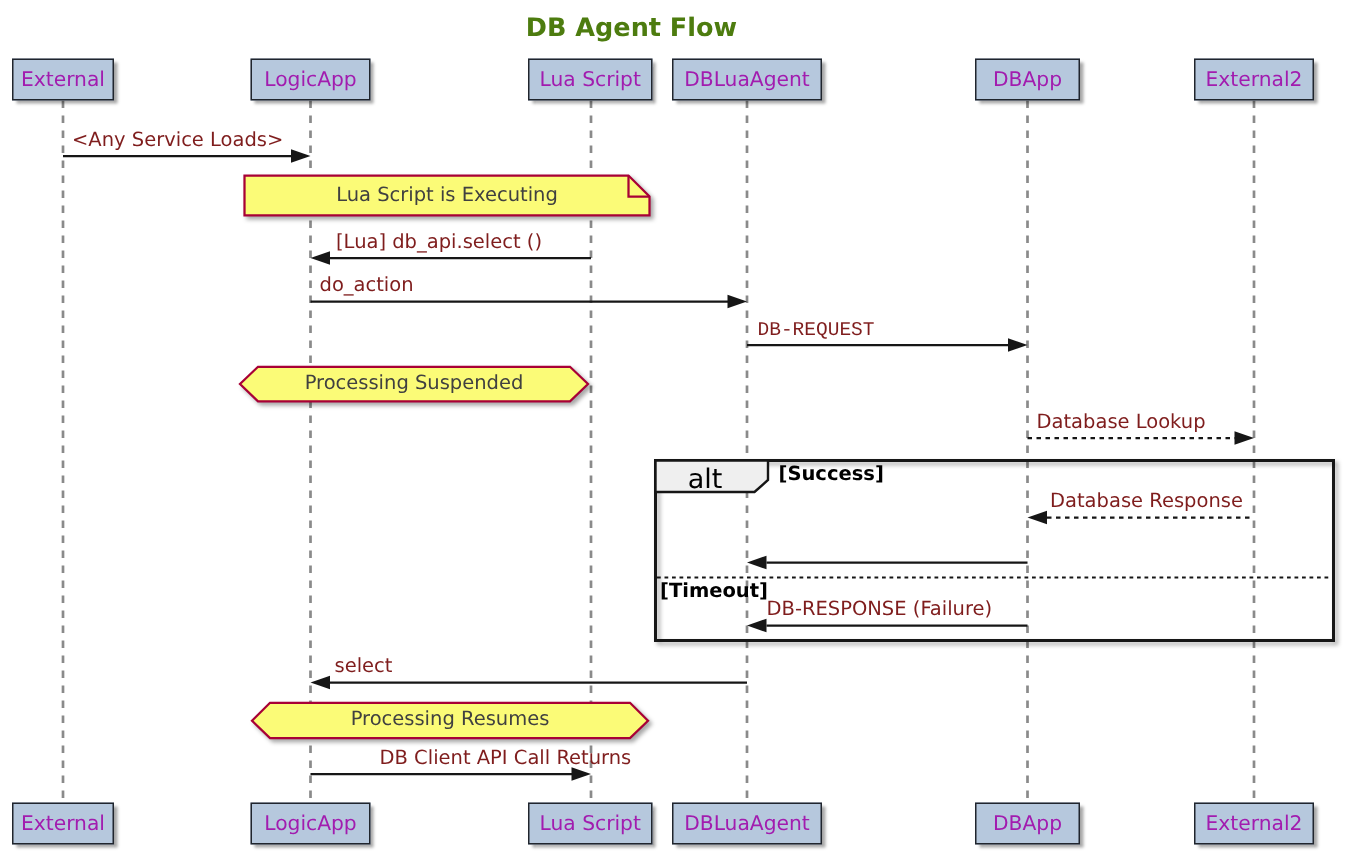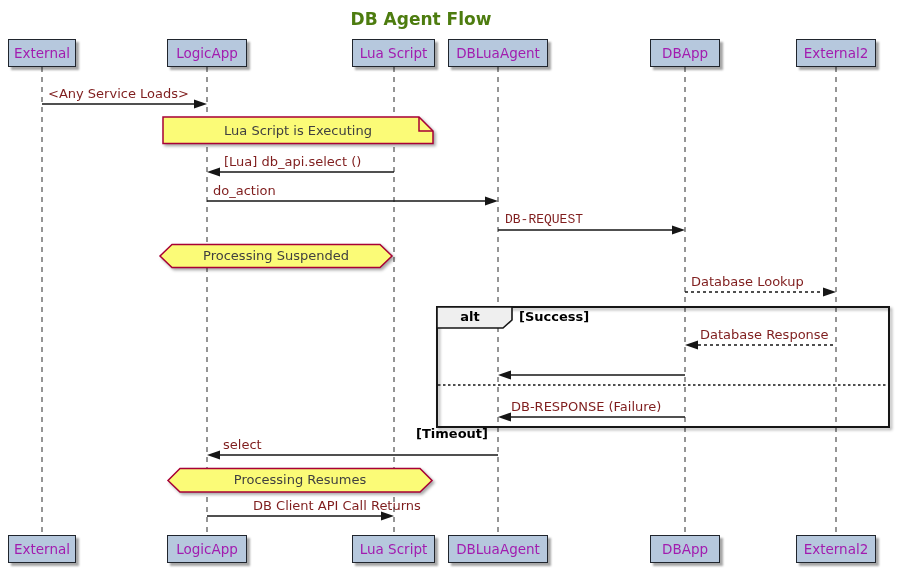--- a/index.html
+++ b/index.html
@@ -23,21 +23,21 @@
   .msg {
     position:absolute; font-size:13px; color:#7f1d1d; white-space:nowrap;
   }
   .notetext {
     position:absolute; font-size:13px; color:#404040; text-align:center; white-space:nowrap;
   }
   .guard {
     position:absolute; font-size:13px; font-weight:bold; color:#000; white-space:nowrap;
   }
   .optext {
-    position:absolute; font-size:13px; font-weight:bold; color:#000; text-align:center;
+    position:absolute; font-size:18px; font-weight:normal; color:#000; text-align:center;
   }
 </style>
 </head>
 <body>
 
 <div class="stage">
 
   <svg class="canvas" width="898" height="575" viewBox="0 0 898 575">
 
     <g stroke="#8a8a8a" stroke-width="1.8" stroke-dasharray="5,5">
@@ -134,15 +134,15 @@
   <div class="msg" style="left:511px; top:399px;">DB-RESPONSE (Failure)</div>
   <div class="msg" style="left:223px; top:437px;">select</div>
   <div class="msg" style="left:213px; top:498px;margin-left:40px;">DB Client API Call Returns</div>
 
   <div class="notetext" style="left:163px; top:123px; width:270px;">Lua Script is Executing</div>
   <div class="notetext" style="left:160px; top:248px; width:232px;">Processing Suspended</div>
   <div class="notetext" style="left:168px; top:472px; width:264px;">Processing Resumes</div>
 
   <div class="optext" style="left:437px; top:309px; width:66px;">alt</div>
   <div class="guard" style="left:519px; top:309px;">[Success]</div>
-  <div class="guard" style="left:416px; top:387px;margin-top:39px;">[Timeout]</div>
+  <div class="guard" style="left:440px; top:387px;">[Timeout]</div>
 
 </div>
 
 </body></html>

